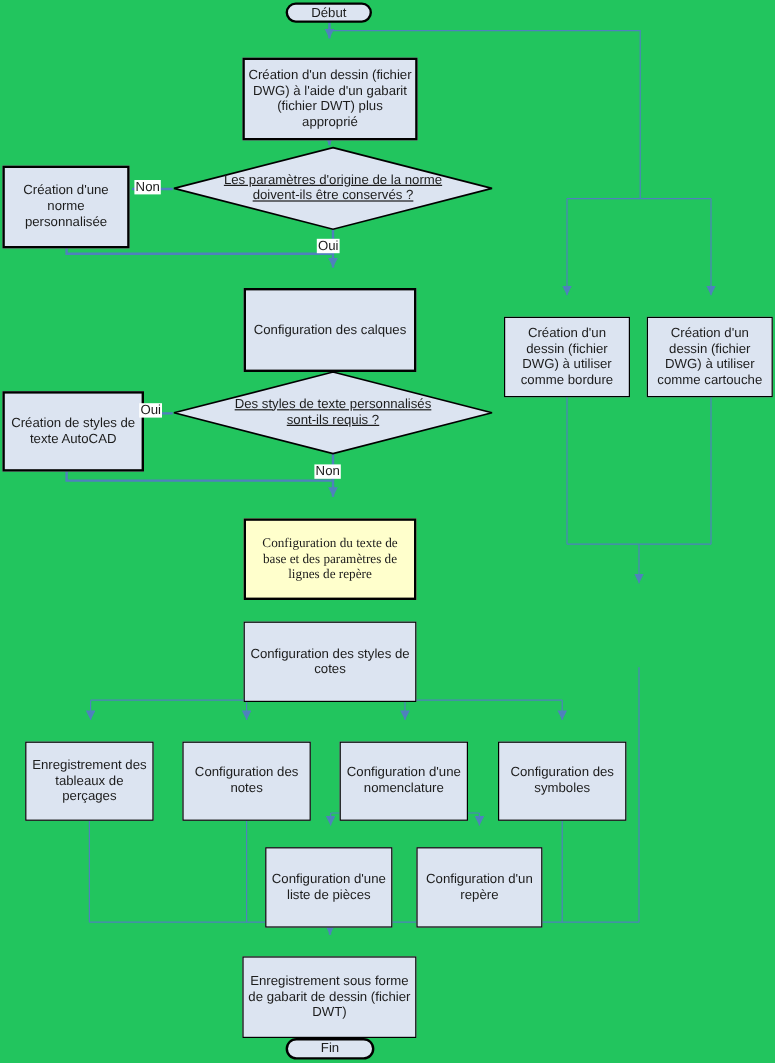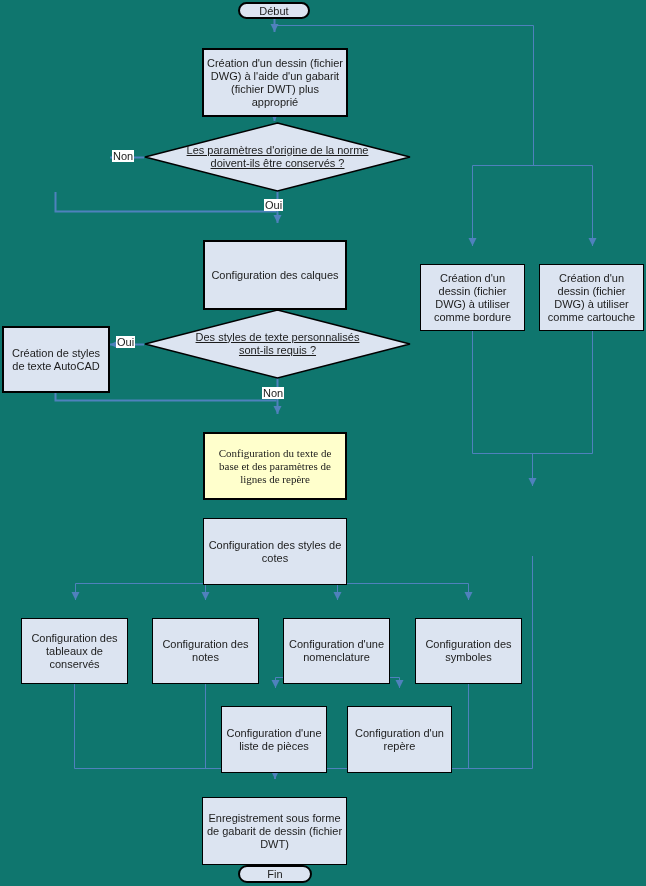--- a/index.html
+++ b/index.html
@@ -4,21 +4,21 @@
 <style>
   :root{
     --node-fill:#dce4f1;
     --highlight-fill:#ffffcc;
     --line:#4f81bd;
     --border:#000000;
     --text:#1c1c1c;
   }
   *{box-sizing:border-box;margin:0;padding:0;}
   body{background:#ffffff;font-family:"Liberation Sans","DejaVu Sans",sans-serif;}
-  .canvas{position:relative;width:646px;height:886px;background:#0f766e;overflow:hidden;}
+  .canvas{position:relative;width:646px;height:886px;background:#22c55e;overflow:hidden;}
   .wires{position:absolute;left:0;top:0;}
   .w1{stroke:var(--line);stroke-width:1;fill:none;}
   .w2{stroke:var(--line);stroke-width:2;fill:none;}
   .node{
     position:absolute;
     background:var(--node-fill);
     border:1px solid var(--border);
     color:var(--text);
     font-size:11px;line-height:13px;
     display:flex;align-items:center;justify-content:center;
@@ -108,29 +108,30 @@
     <path class="w1" d="M74.5 768.5 H532.5"></path>
 
     <polygon points="277.5,123 410,157 277.5,191 145,157" style="fill:var(--node-fill);stroke:var(--border);stroke-width:1.4"></polygon>
     <polygon points="277.5,310 410,344 277.5,378 145,344" style="fill:var(--node-fill);stroke:var(--border);stroke-width:1.4"></polygon>
   </svg>
 
   <div class="terminator" style="left:238px;top:2px;width:72px;height:17px">Début</div>
   <div class="terminator" style="left:238px;top:865px;width:74px;height:18px">Fin</div>
 
   <div class="node thick" style="left:202px;top:33px;width:146px;height:69px">Création d'un dessin (fichier DWG) à l'aide d'un gabarit (fichier DWT) plus approprié</div>
+  <div class="node thick" style="left:2px;top:123px;width:106px;height:69px">Création d'une norme personnalisée</div>
   <div class="node thick" style="left:203px;top:225px;width:144px;height:70px">Configuration des calques</div>
-  <div class="node thick" style="left:2px;top:311px;width:108px;height:67px">Création de styles de texte AutoCAD</div>
+  <div class="node thick" style="left:2px;top:311px;width:118px;height:67px">Création de styles de texte AutoCAD</div>
   <div class="node thick hl" style="left:203px;top:417px;width:144px;height:68px">Configuration du texte de base et des paramètres de lignes de repère</div>
   <div class="node" style="left:203px;top:503px;width:144px;height:67px">Configuration des styles de cotes</div>
 
   <div class="node" style="left:420px;top:249px;width:105px;height:67px">Création d'un dessin (fichier DWG) à utiliser comme bordure</div>
   <div class="node" style="left:539px;top:249px;width:105px;height:67px">Création d'un dessin (fichier DWG) à utiliser comme cartouche</div>
 
-  <div class="node" style="left:21px;top:603px;width:107px;height:66px">Configuration des tableaux de conservés</div>
+  <div class="node" style="left:21px;top:603px;width:107px;height:66px">Enregistrement des tableaux de perçages</div>
   <div class="node" style="left:152px;top:603px;width:107px;height:66px">Configuration des notes</div>
   <div class="node" style="left:283px;top:603px;width:107px;height:66px">Configuration d'une nomenclature</div>
   <div class="node" style="left:415px;top:603px;width:107px;height:66px">Configuration des symboles</div>
 
   <div class="node" style="left:221px;top:691px;width:106px;height:67px">Configuration d'une liste de pièces</div>
   <div class="node" style="left:347px;top:691px;width:105px;height:67px">Configuration d'un repère</div>
 
   <div class="node" style="left:202px;top:782px;width:145px;height:68px">Enregistrement sous forme de gabarit de dessin (fichier DWT)</div>
 
   <div class="diamond-text" style="left:185px;top:123px;width:185px;height:68px">Les paramètres d'origine de la norme doivent-ils être conservés ?</div>

